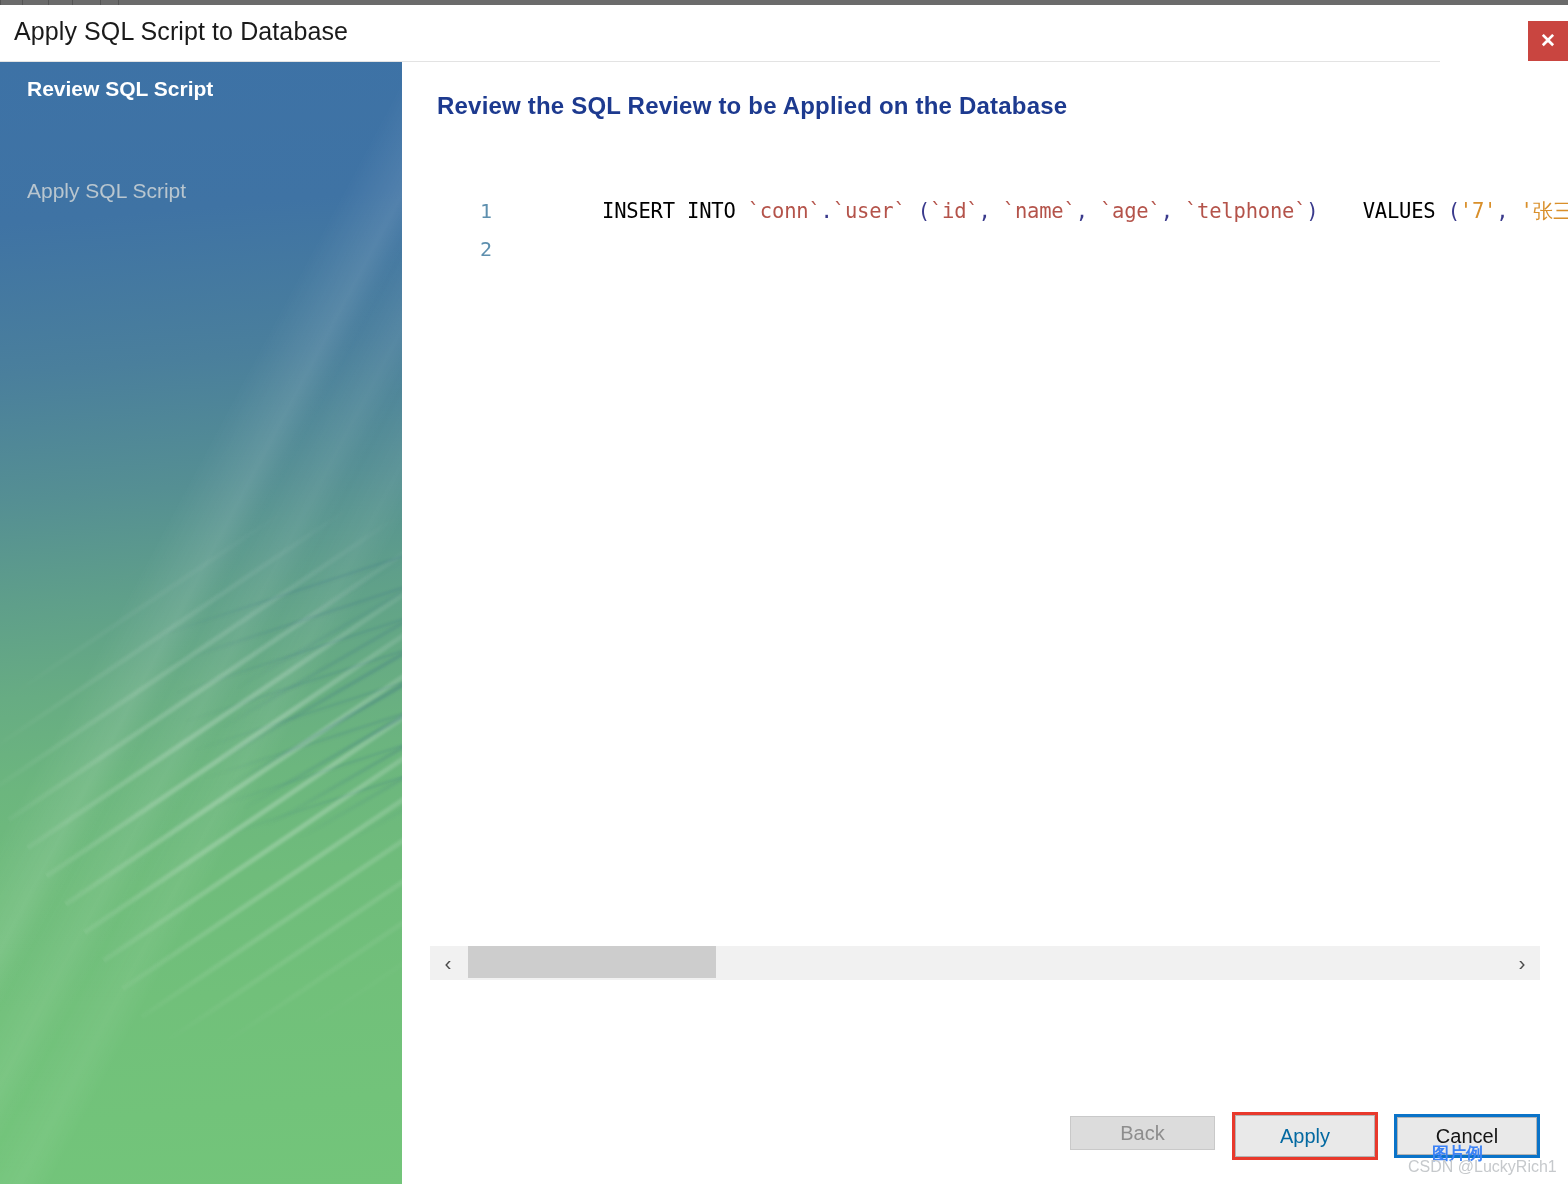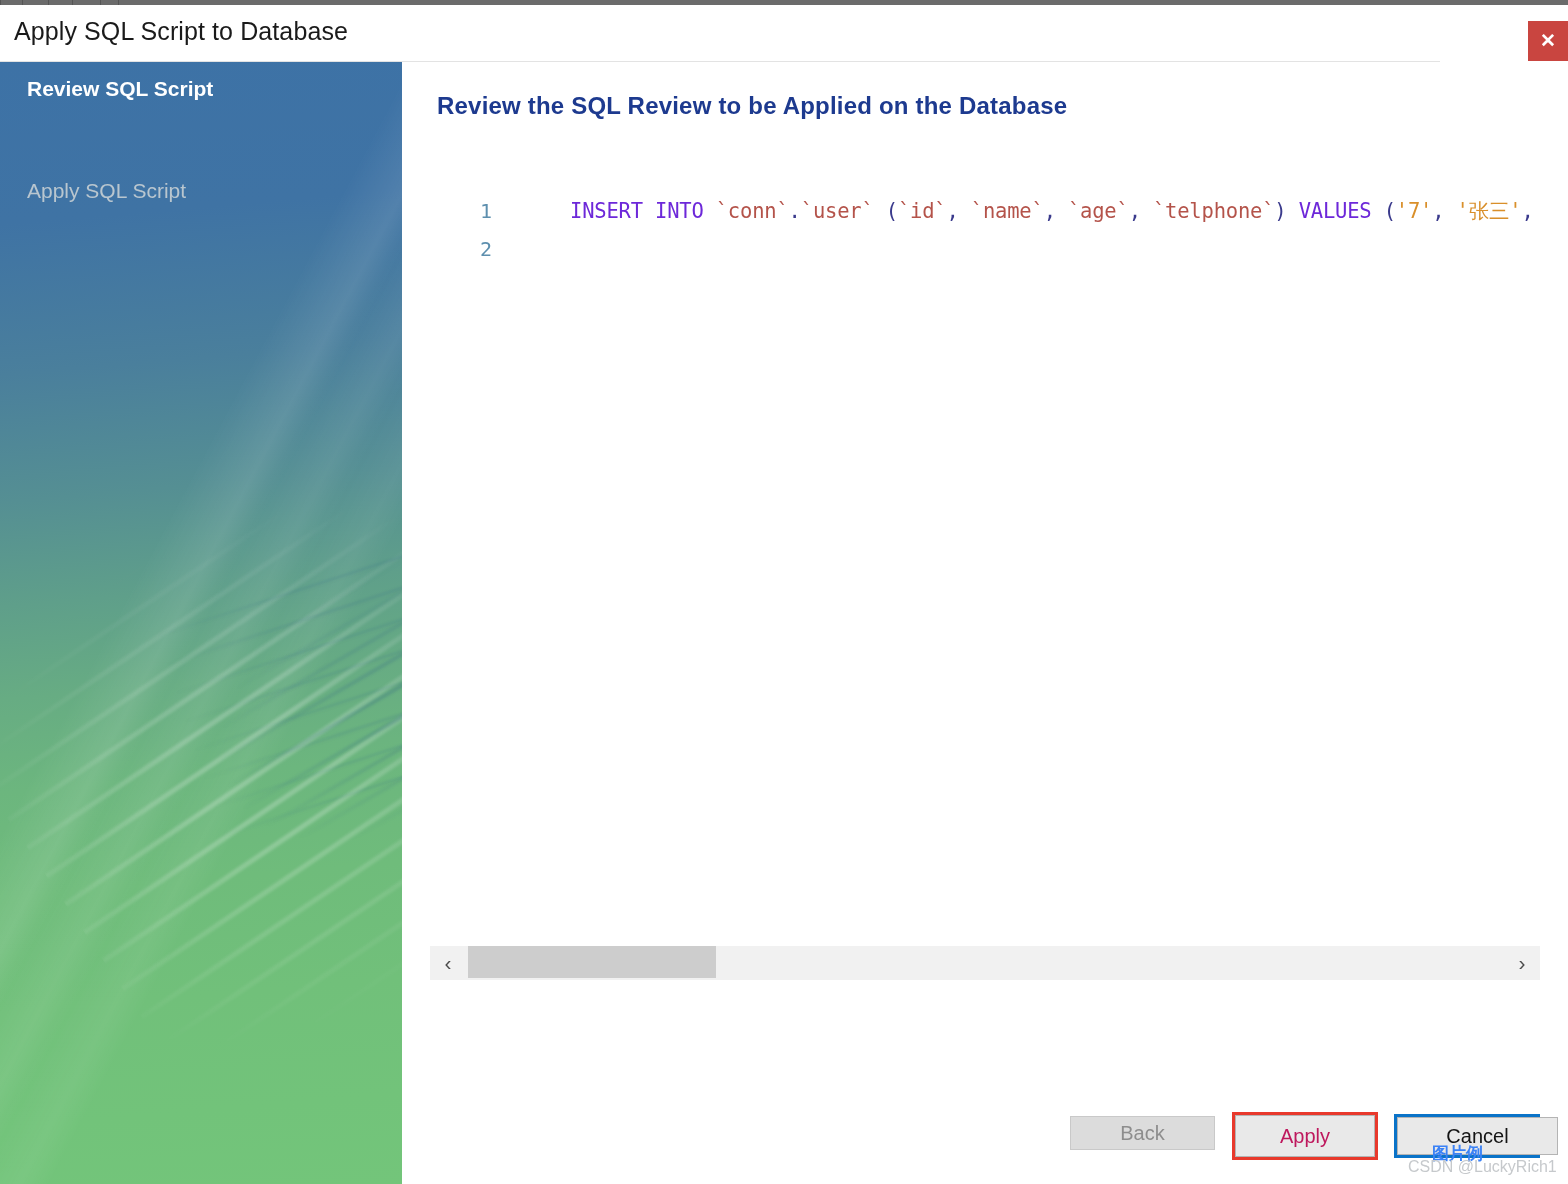--- a/index.html
+++ b/index.html
@@ -218,21 +218,21 @@
   }
   .code-text {
     position: absolute;
     left: 140px;
     font-family: "DejaVu Sans Mono", "Liberation Mono", monospace;
     font-size: 20.5px;
     line-height: 38px;
     letter-spacing: -0.2px;
     white-space: pre;
   }
-  .tok-kw   { color: #6d28d9; }
+  .tok-kw   { color: #000000; margin-left: 32px; }
   .tok-id   { color: #b4534a; }
   .tok-punc { color: #3a3a8c; }
   .tok-str  { color: #d98f2a; }
   .tok-num  { color: #d98f2a; }
 
   
   .hscroll {
     position: absolute;
     left: 430px; top: 946px;
     width: 1110px; height: 34px;
@@ -291,35 +291,35 @@
   }
   .btn-apply {
     position: absolute;
     left: 0; top: 0;
     width: 140px; height: 42px;
     background: #e9e9e9;
     border: 1px solid #b4b4b4;
     box-sizing: border-box;
     font-family: "Liberation Sans", sans-serif;
     font-size: 20px;
-    color: #be185d;
+    color: #0369a1;
     padding: 4px;
     cursor: pointer;
   }
   .btn-cancel-wrap {
     position: absolute;
     left: 1394px; top: 1114px;
     width: 146px; height: 44px;
     border: 3px solid #0a73c8;
     box-sizing: border-box;
   }
   .btn-cancel {
     position: absolute;
     left: 0; top: 0;
-    width: 161px; height: 38px;
+    width: 140px; height: 38px;
     background: #e9e9e9;
     border: 1px solid #b4b4b4;
     box-sizing: border-box;
     font-family: "Liberation Sans", sans-serif;
     font-size: 20px;
     color: #141414;
     padding: 0;
     cursor: pointer;
   }
 

